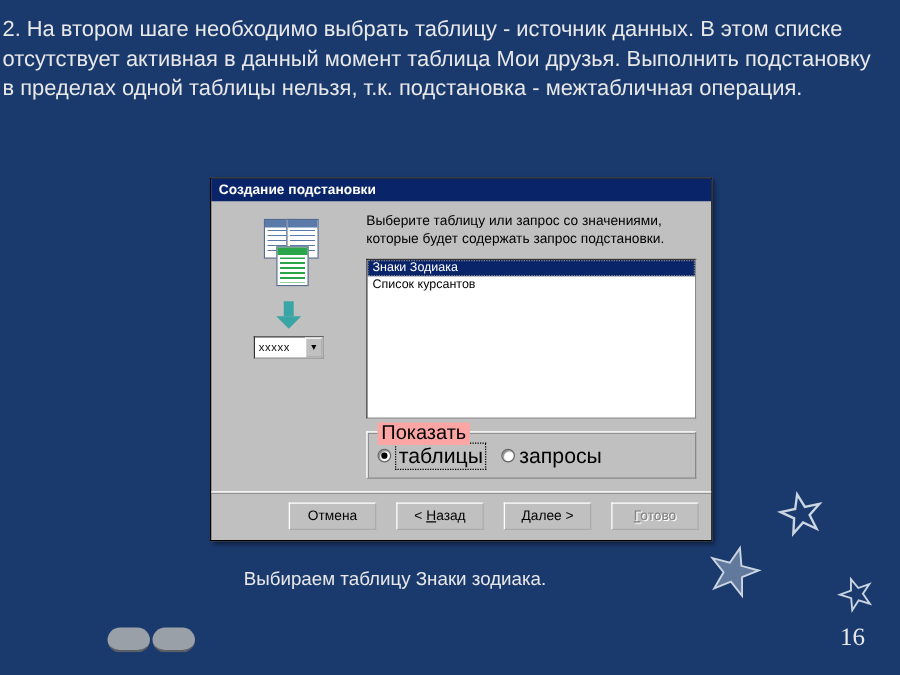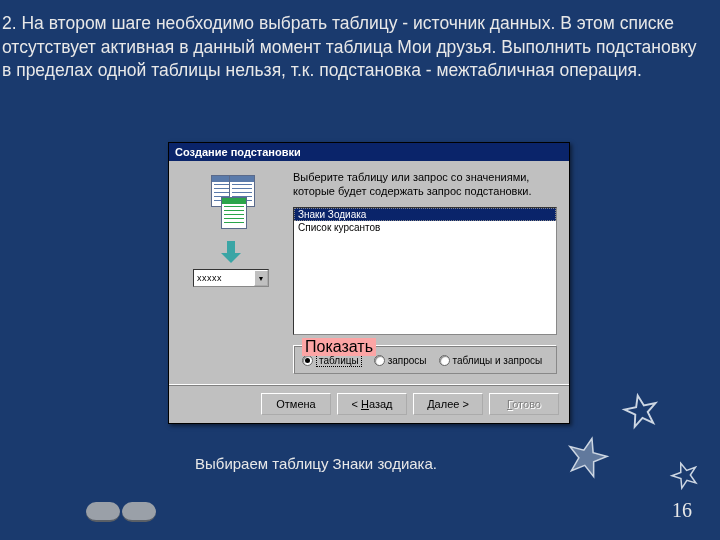--- a/index.html
+++ b/index.html
@@ -93,21 +93,21 @@
   .arrow::after {
     content: '';
     position: absolute;
     left: 0; top: 12px;
     border-left: 10px solid transparent;
     border-right: 10px solid transparent;
     border-top: 10px solid #3aa5a5;
   }
   .combo {
     margin-top: 4px;
-    width: 76px;
+    width: 56px;
     height: 18px;
     background: #fff;
     border: 1px inset #888;
     display: flex;
     align-items: center;
     font-size: 9px;
     color: #000;
   }
   .combo-text { flex: 1; padding: 0 3px; letter-spacing: 0.5px; }
   .combo-btn {
@@ -156,21 +156,21 @@
     top: -8px;
     left: 8px;
     background: #fca5a5;
     padding: 0 3px;
     font-size: 16px;
   }
   .radios {
     display: flex;
     gap: 12px;
     align-items: center;
-    font-size: 10px;
+    font-size: 17px;
   }
   .radio {
     display: flex;
     align-items: center;
     gap: 3px;
   }
   .radio-dot {
     width: 11px; height: 11px;
     border-radius: 50%;
     background: #fff;
@@ -187,21 +187,21 @@
   .radio-label.boxed {
     border: 1px dotted #000;
     padding: 0 2px;
   }
   .button-row {
     border-top: 1px solid #fff;
     box-shadow: inset 0 1px 0 #808080;
     padding: 8px 10px;
     display: flex;
     justify-content: flex-end;
-    gap: 6px;
+    gap: 16px;
   }
   .btn {
     min-width: 70px;
     height: 22px;
     background: #c0c0c0;
     border: 1px outset #fff;
     font-size: 11px;
     color: #000;
     display: flex;
     align-items: center;
@@ -278,24 +278,20 @@
         <div class="legend">Показать</div>
         <div class="radios">
           <label class="radio">
             <span class="radio-dot on"></span>
             <span class="radio-label boxed">таблицы</span>
           </label>
           <label class="radio">
             <span class="radio-dot"></span>
             <span class="radio-label">запросы</span>
           </label>
-          <label class="radio">
-            <span class="radio-dot"></span>
-            <span class="radio-label">таблицы и запросы</span>
-          </label>
         </div>
       </div>
     </div>
   </div>
   <div class="button-row">
     <div class="btn">Отмена</div>
     <div class="btn">
         <span>&lt; <u>Н</u>азад</span>
       </div>
     <div class="btn">

